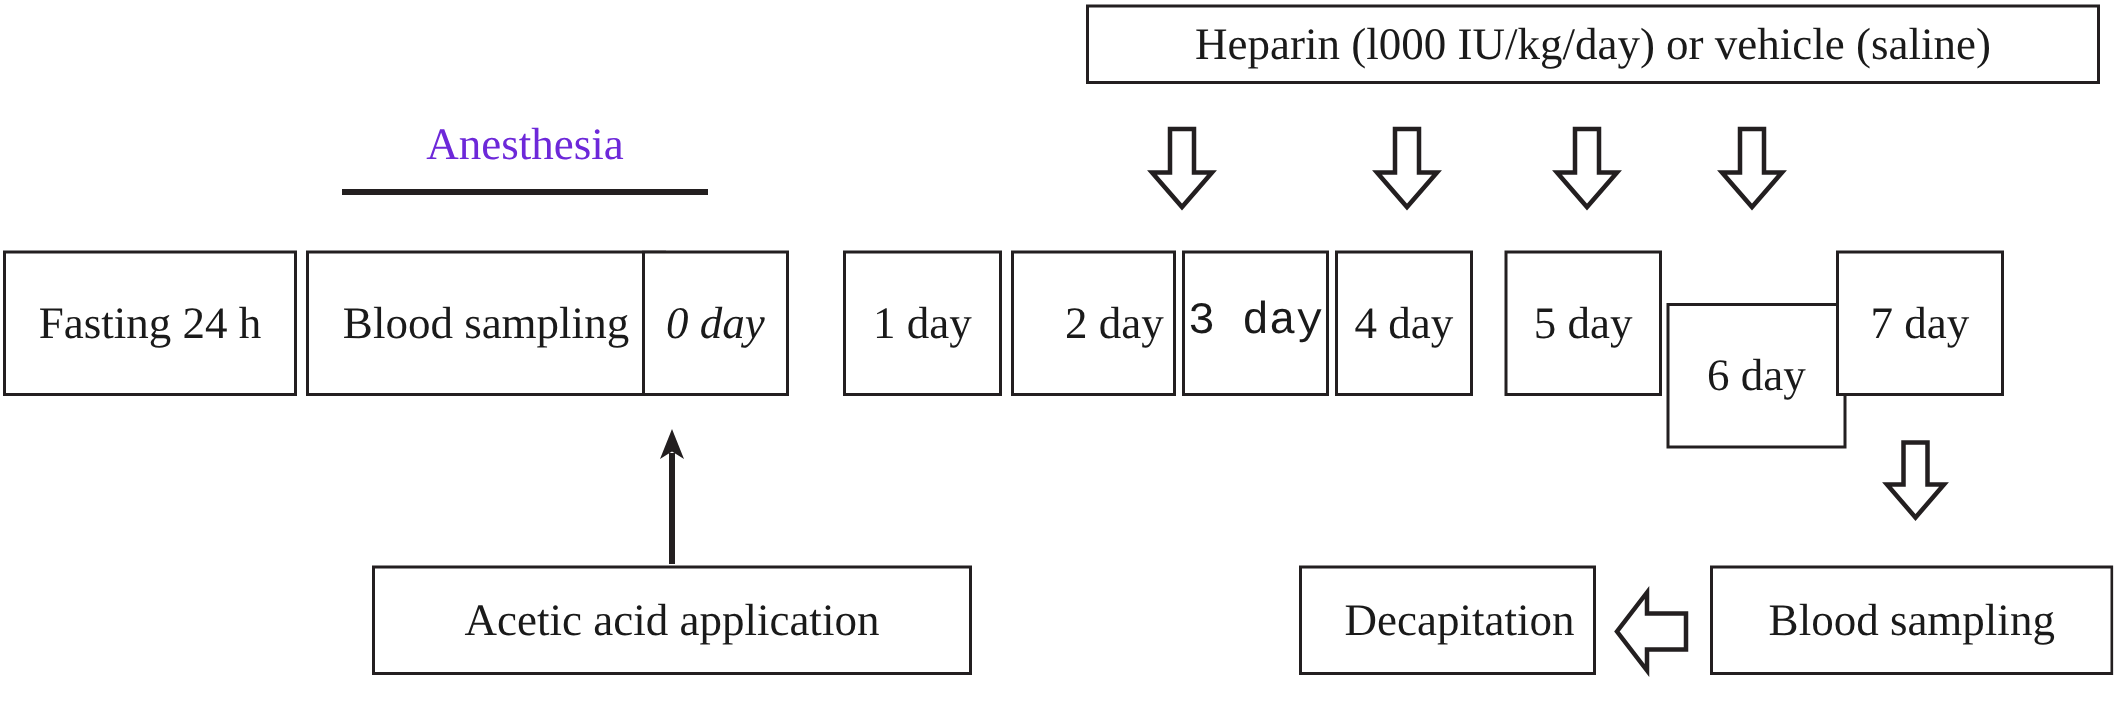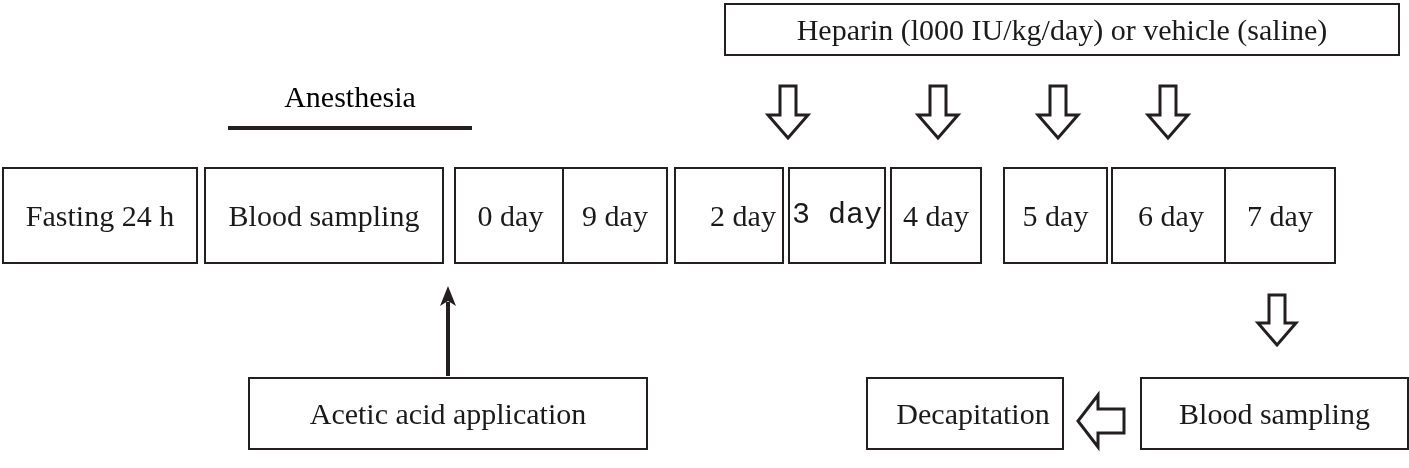--- a/index.html
+++ b/index.html
@@ -44,21 +44,21 @@
     font-size: 30px;
   }
   
   #anesthesia-label {
     position: absolute;
     left: 228px;
     top: 80px;
     width: 244px;
     text-align: center;
     font-size: 30px;
-    color: #000000;
+    color: #6d28d9;
     white-space: nowrap;
   }
   #anesthesia-rule {
     position: absolute;
     left: 228px;
     top: 126px;
     width: 244px;
     height: 4px;
     background: #231f20;
   }
@@ -134,39 +134,39 @@
       </div>
     </div>
 
   <div id="timeline-layer">
       <div class="box timeline-box" style="left: 2px; width: 196px;">
         <span class="box-label">Fasting 24 h</span>
       </div>
       <div class="box timeline-box" style="left: 204px; width: 240px;">
         <span class="box-label">Blood sampling</span>
       </div>
-      <div class="box timeline-box" style="left: 454px; width: 113px;">
+      <div class="box timeline-box" style="left: 428px; width: 98px; font-style: italic;">
         <span class="box-label">0 day</span>
       </div>
       <div class="box timeline-box" style="left: 562px; width: 106px;">
-        <span class="box-label">9 day</span>
+        <span class="box-label">1 day</span>
       </div>
       <div class="box timeline-box" style="left: 674px; width: 110px; padding-left: 28px;">
         <span class="box-label">2 day</span>
       </div>
       <div class="box timeline-box" style="left: 788px; width: 98px; font-family: Liberation Mono, monospace;">
         <span class="box-label">3 day</span>
       </div>
       <div class="box timeline-box" style="left: 890px; width: 92px;">
         <span class="box-label">4 day</span>
       </div>
       <div class="box timeline-box" style="left: 1003px; width: 105px; font-family: Liberation Serif, serif;">
         <span class="box-label">5 day</span>
       </div>
-      <div class="box timeline-box" style="left: 1111px; width: 120px;">
+      <div class="box timeline-box" style="left: 1111px; width: 120px; margin-top: 35px;">
         <span class="box-label">6 day</span>
       </div>
       <div class="box timeline-box" style="left: 1224px; width: 112px;">
         <span class="box-label">7 day</span>
       </div>
     </div>
 
   <div class="arrow-thin" id="acetic-arrow" style="left: 438px; top: 286px;">
     <svg width="20" height="90" viewBox="0 0 20 90">
       <line class="thin-shaft" x1="10" y1="90" x2="10" y2="16"></line>

